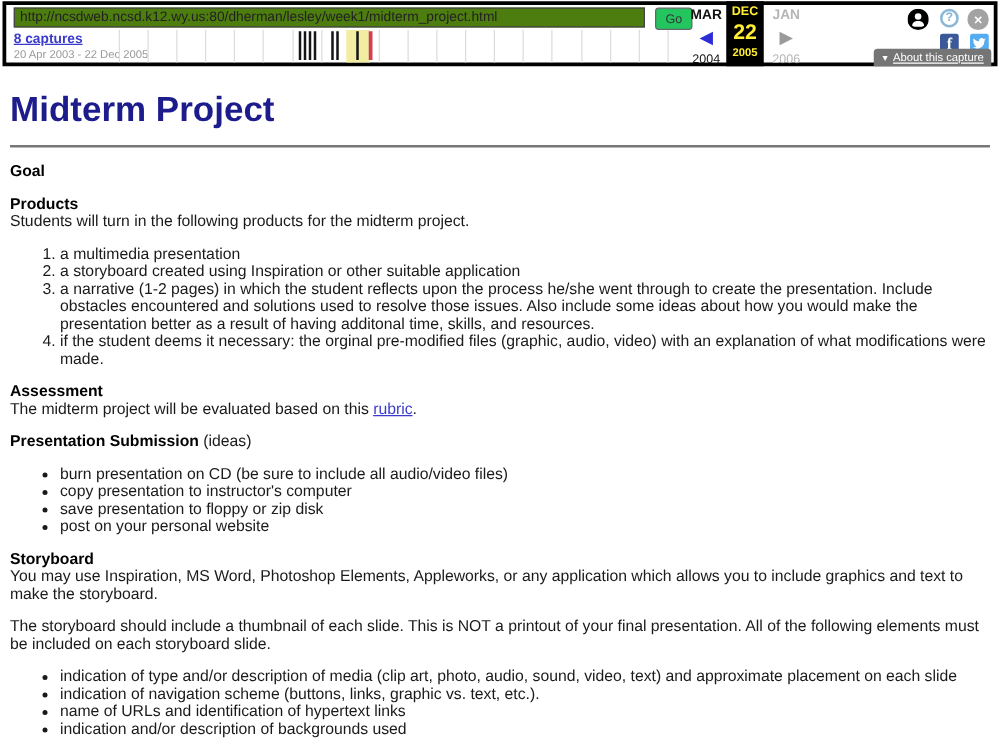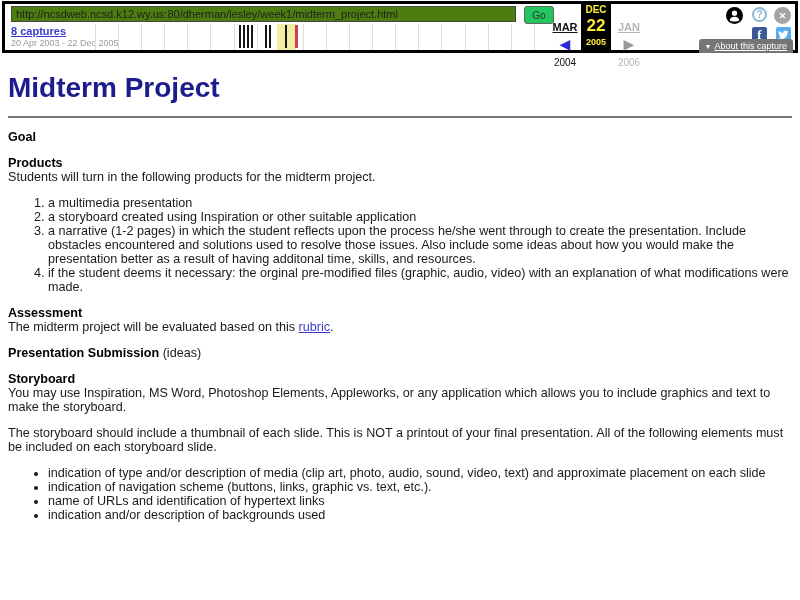--- a/index.html
+++ b/index.html
@@ -29,21 +29,21 @@
   .wb-range{position:absolute;left:6px;top:34px;font-size:9px;color:#9a9a9a;}
   
   .wb-timeline{position:absolute;left:80px;top:20px;width:460px;height:26px;}
   .ticks{position:absolute;left:0;right:0;top:0;bottom:0;display:flex;justify-content:space-between;padding:0 10px;}
   .tick{width:1px;height:100%;background:#ddd;}
   .tl-highlight{position:absolute;top:0;bottom:0;background:var(--highlight-yellow);}
   .tl-bar{position:absolute;top:1px;bottom:2px;width:2px;background:#151515;}
   .tl-bar.selected{background:var(--selected-red);width:3px;}
   
   .wb-cal{position:absolute;top:0;width:32px;text-align:center;line-height:1;}
-  .wb-cal .m{font-size:11px;font-weight:bold;margin-top:18px;text-decoration:underline;}
+  .wb-cal .m{font-size:11px;font-weight:bold;margin-top:3px;}
   .wb-cal .arrow{font-size:14px;margin-top:4px;}
   .wb-cal .y{font-size:10px;font-weight:normal;margin-top:7px;}
   .wb-cal.prev{left:544px;color:#111;}
   .wb-cal.prev .arrow{color:#2d2dd8;}
   .wb-cal.next{left:608px;color:#b5b5b5;}
   .wb-cal.next .arrow{color:#9a9a9a;}
   .wb-cal-current{position:absolute;left:576px;top:-3px;width:30px;height:52px;background:#000;
     color:var(--calendar-yellow);text-align:center;line-height:1;z-index:2;}
   .wb-cal-current .m{font-size:10px;font-weight:bold;margin-top:4px;}
   .wb-cal-current .d{font-size:17px;font-weight:bold;margin-top:2px;}
@@ -183,20 +183,26 @@
 
   <p>
     <span class="head">Assessment</span><br>
     <span>The midterm project will be evaluated based on this </span><a class="link">rubric</a><span>.</span>
   </p>
 
   <p>
     <span class="head">Presentation Submission</span><span> (ideas)</span>
   </p>
 
+  <ul>
+      <li>burn presentation on CD (be sure to include all audio/video files)</li>
+      <li>copy presentation to instructor's computer</li>
+      <li>save presentation to floppy or zip disk</li>
+      <li>post on your personal website</li>
+    </ul>
 
   <p>
     <span class="head">Storyboard</span><br>
     <span>You may use Inspiration, MS Word, Photoshop Elements, Appleworks, or any application which allows you to include graphics and text to make the storyboard.</span>
   </p>
 
   <p>The storyboard should include a thumbnail of each slide. This is NOT a printout of your final presentation. All of the following elements must be included on each storyboard slide.</p>
 
   <ul>
       <li>indication of type and/or description of media (clip art, photo, audio, sound, video, text) and approximate placement on each slide</li>

